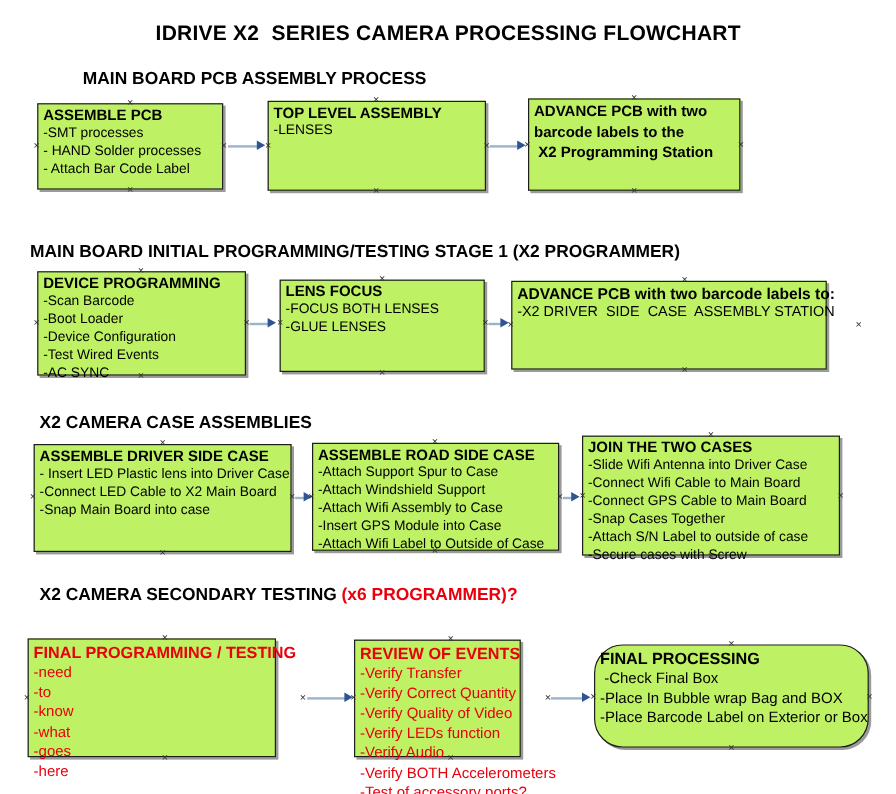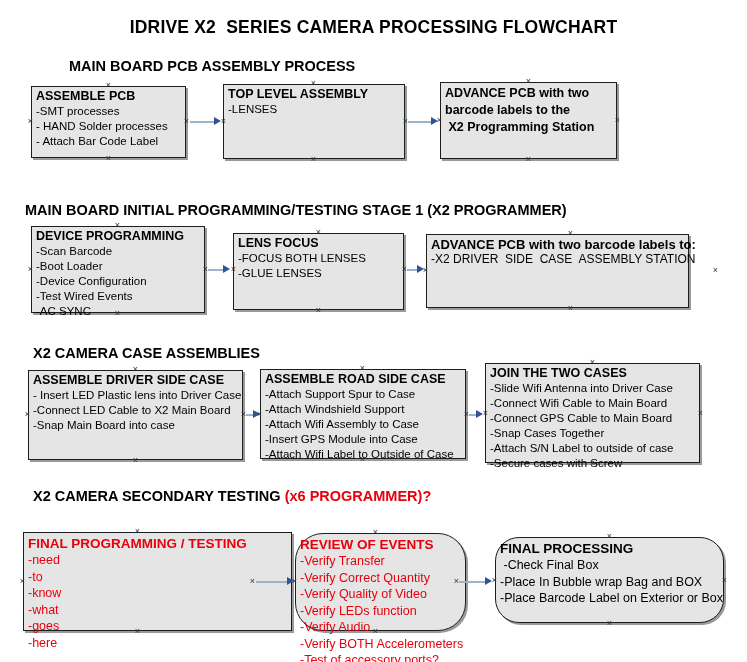--- a/index.html
+++ b/index.html
@@ -37,21 +37,21 @@
     font-weight: bold;
     color: #000000;
     white-space: pre;
     letter-spacing: 0px;
   }
   .section-head .accent {
     color: #e8000d;
   }
   .node {
     position: absolute;
-    background: #e5e5e5;
+    background: #bef264;
     border: 1px solid #1d1d1d;
     box-shadow: 2px 2px 0 0 #9a9a9a;
     box-sizing: border-box;
     overflow: visible;
   }
   .node-inner {
     position: absolute;
     left: 4px;
     top: 2px;
     right: 2px;
@@ -256,40 +256,40 @@
       <div class="node-line">-Secure cases with Screw</div>
     </div>
   </div>
   <span class="handle" style="left:589px; top:359px;"></span>
   <span class="handle" style="left:589px; top:460px;"></span>
   <span class="handle" style="left:482px; top:410px;"></span>
   <span class="handle" style="left:697px; top:410px;"></span>
 
   <div class="section-head" style="left:33px; top:488px;"><span>X2 CAMERA SECONDARY TESTING </span><span class="accent">(x6 PROGRAMMER)?</span></div>
 
-  <div class="node red big" style="left:23px; top:532px; width:269px; height:99px;">
+  <div class="node red big" style="left:23px; top:532px; width:207px; height:99px;">
     <div class="node-inner">
       <div class="node-title">FINAL PROGRAMMING / TESTING</div>
       <div class="node-line">-need</div>
       <div class="node-line">-to</div>
       <div class="node-line">-know</div>
       <div class="node-line">-what</div>
       <div class="node-line">-goes</div>
       <div class="node-line">-here</div>
     </div>
   </div>
   <span class="handle" style="left:134px; top:528px;"></span>
   <span class="handle" style="left:134px; top:628px;"></span>
   <span class="handle" style="left:19px; top:578px;"></span>
   <span class="handle" style="left:249px; top:578px;"></span>
 
   <div class="connector" style="left:256px; top:581px; width:33px;"></div>
   <div class="arrowhead" style="left:287px; top:577px;"></div>
 
-  <div class="node red big" style="left:295px; top:533px; width:171px; height:98px;border-radius:28px;">
+  <div class="node red big" style="left:295px; top:533px; width:139px; height:98px;">
     <div class="node-inner">
       <div class="node-title">REVIEW OF EVENTS</div>
       <div class="node-line">-Verify Transfer</div>
       <div class="node-line">-Verify Correct Quantity</div>
       <div class="node-line">-Verify Quality of Video</div>
       <div class="node-line">-Verify LEDs function</div>
       <div class="node-line">-Verify Audio</div>
       <div class="node-line">-Verify BOTH Accelerometers</div>
       <div class="node-line">-Test of accessory ports?</div>
     </div>

